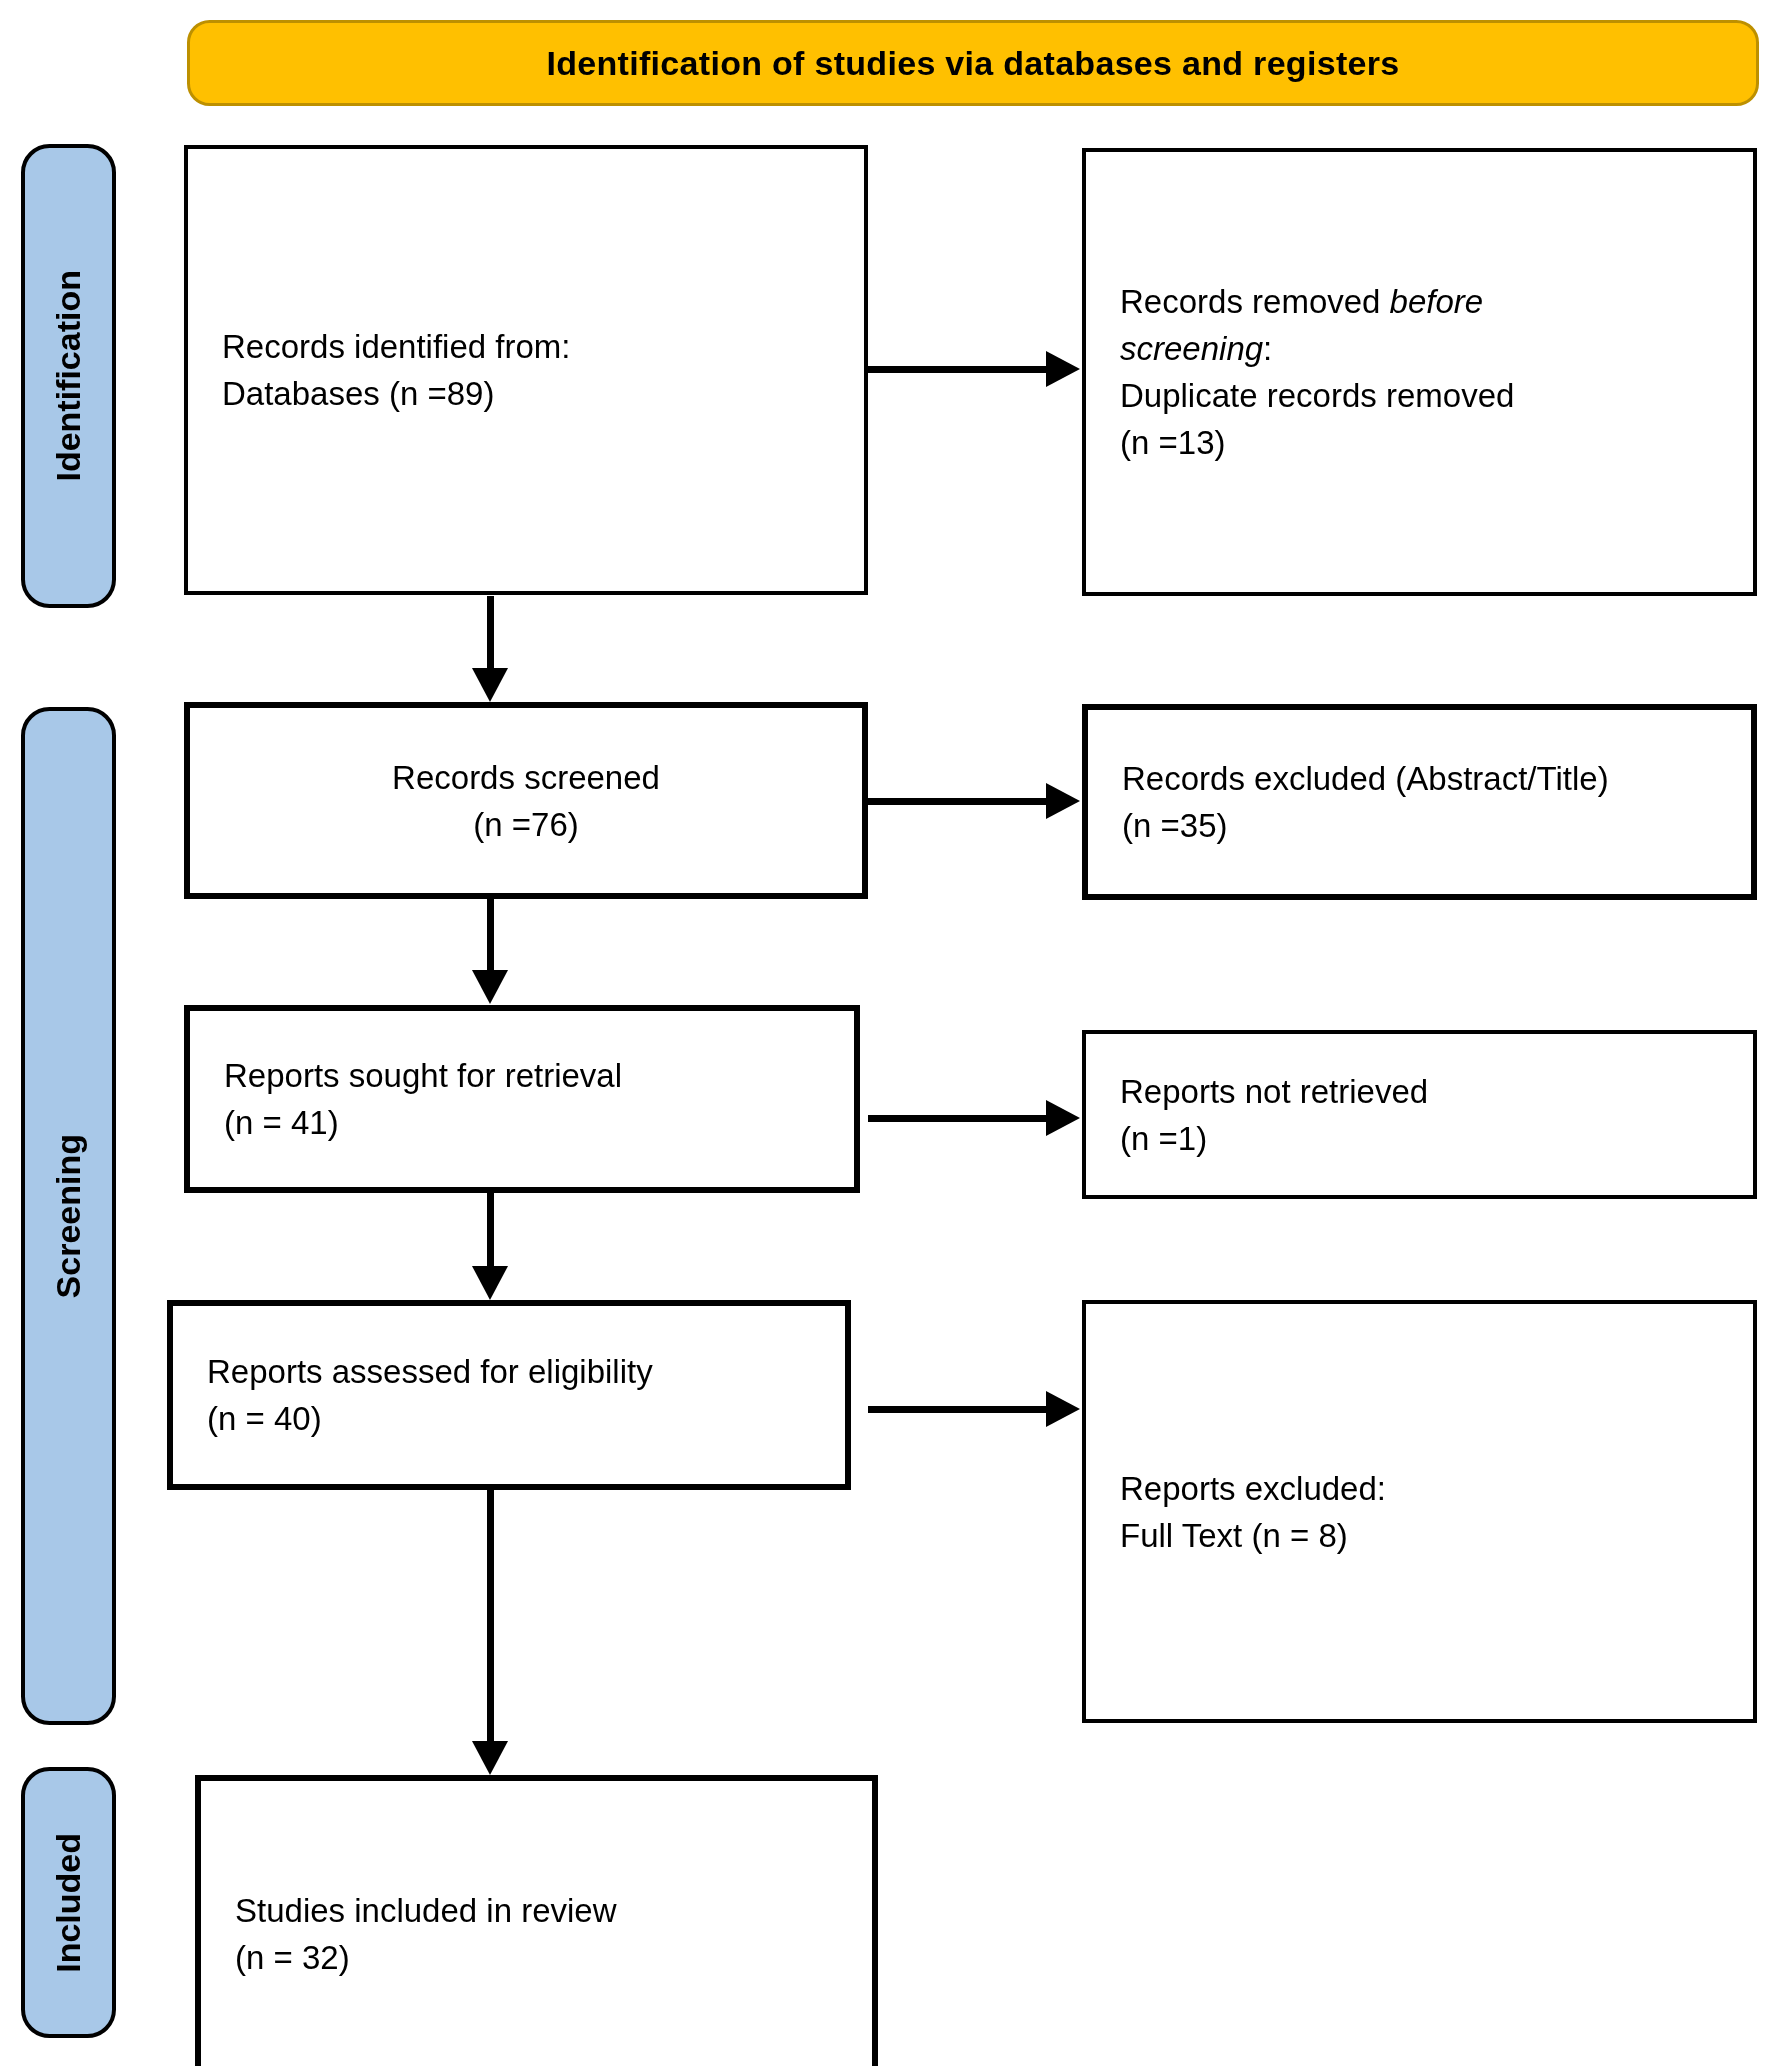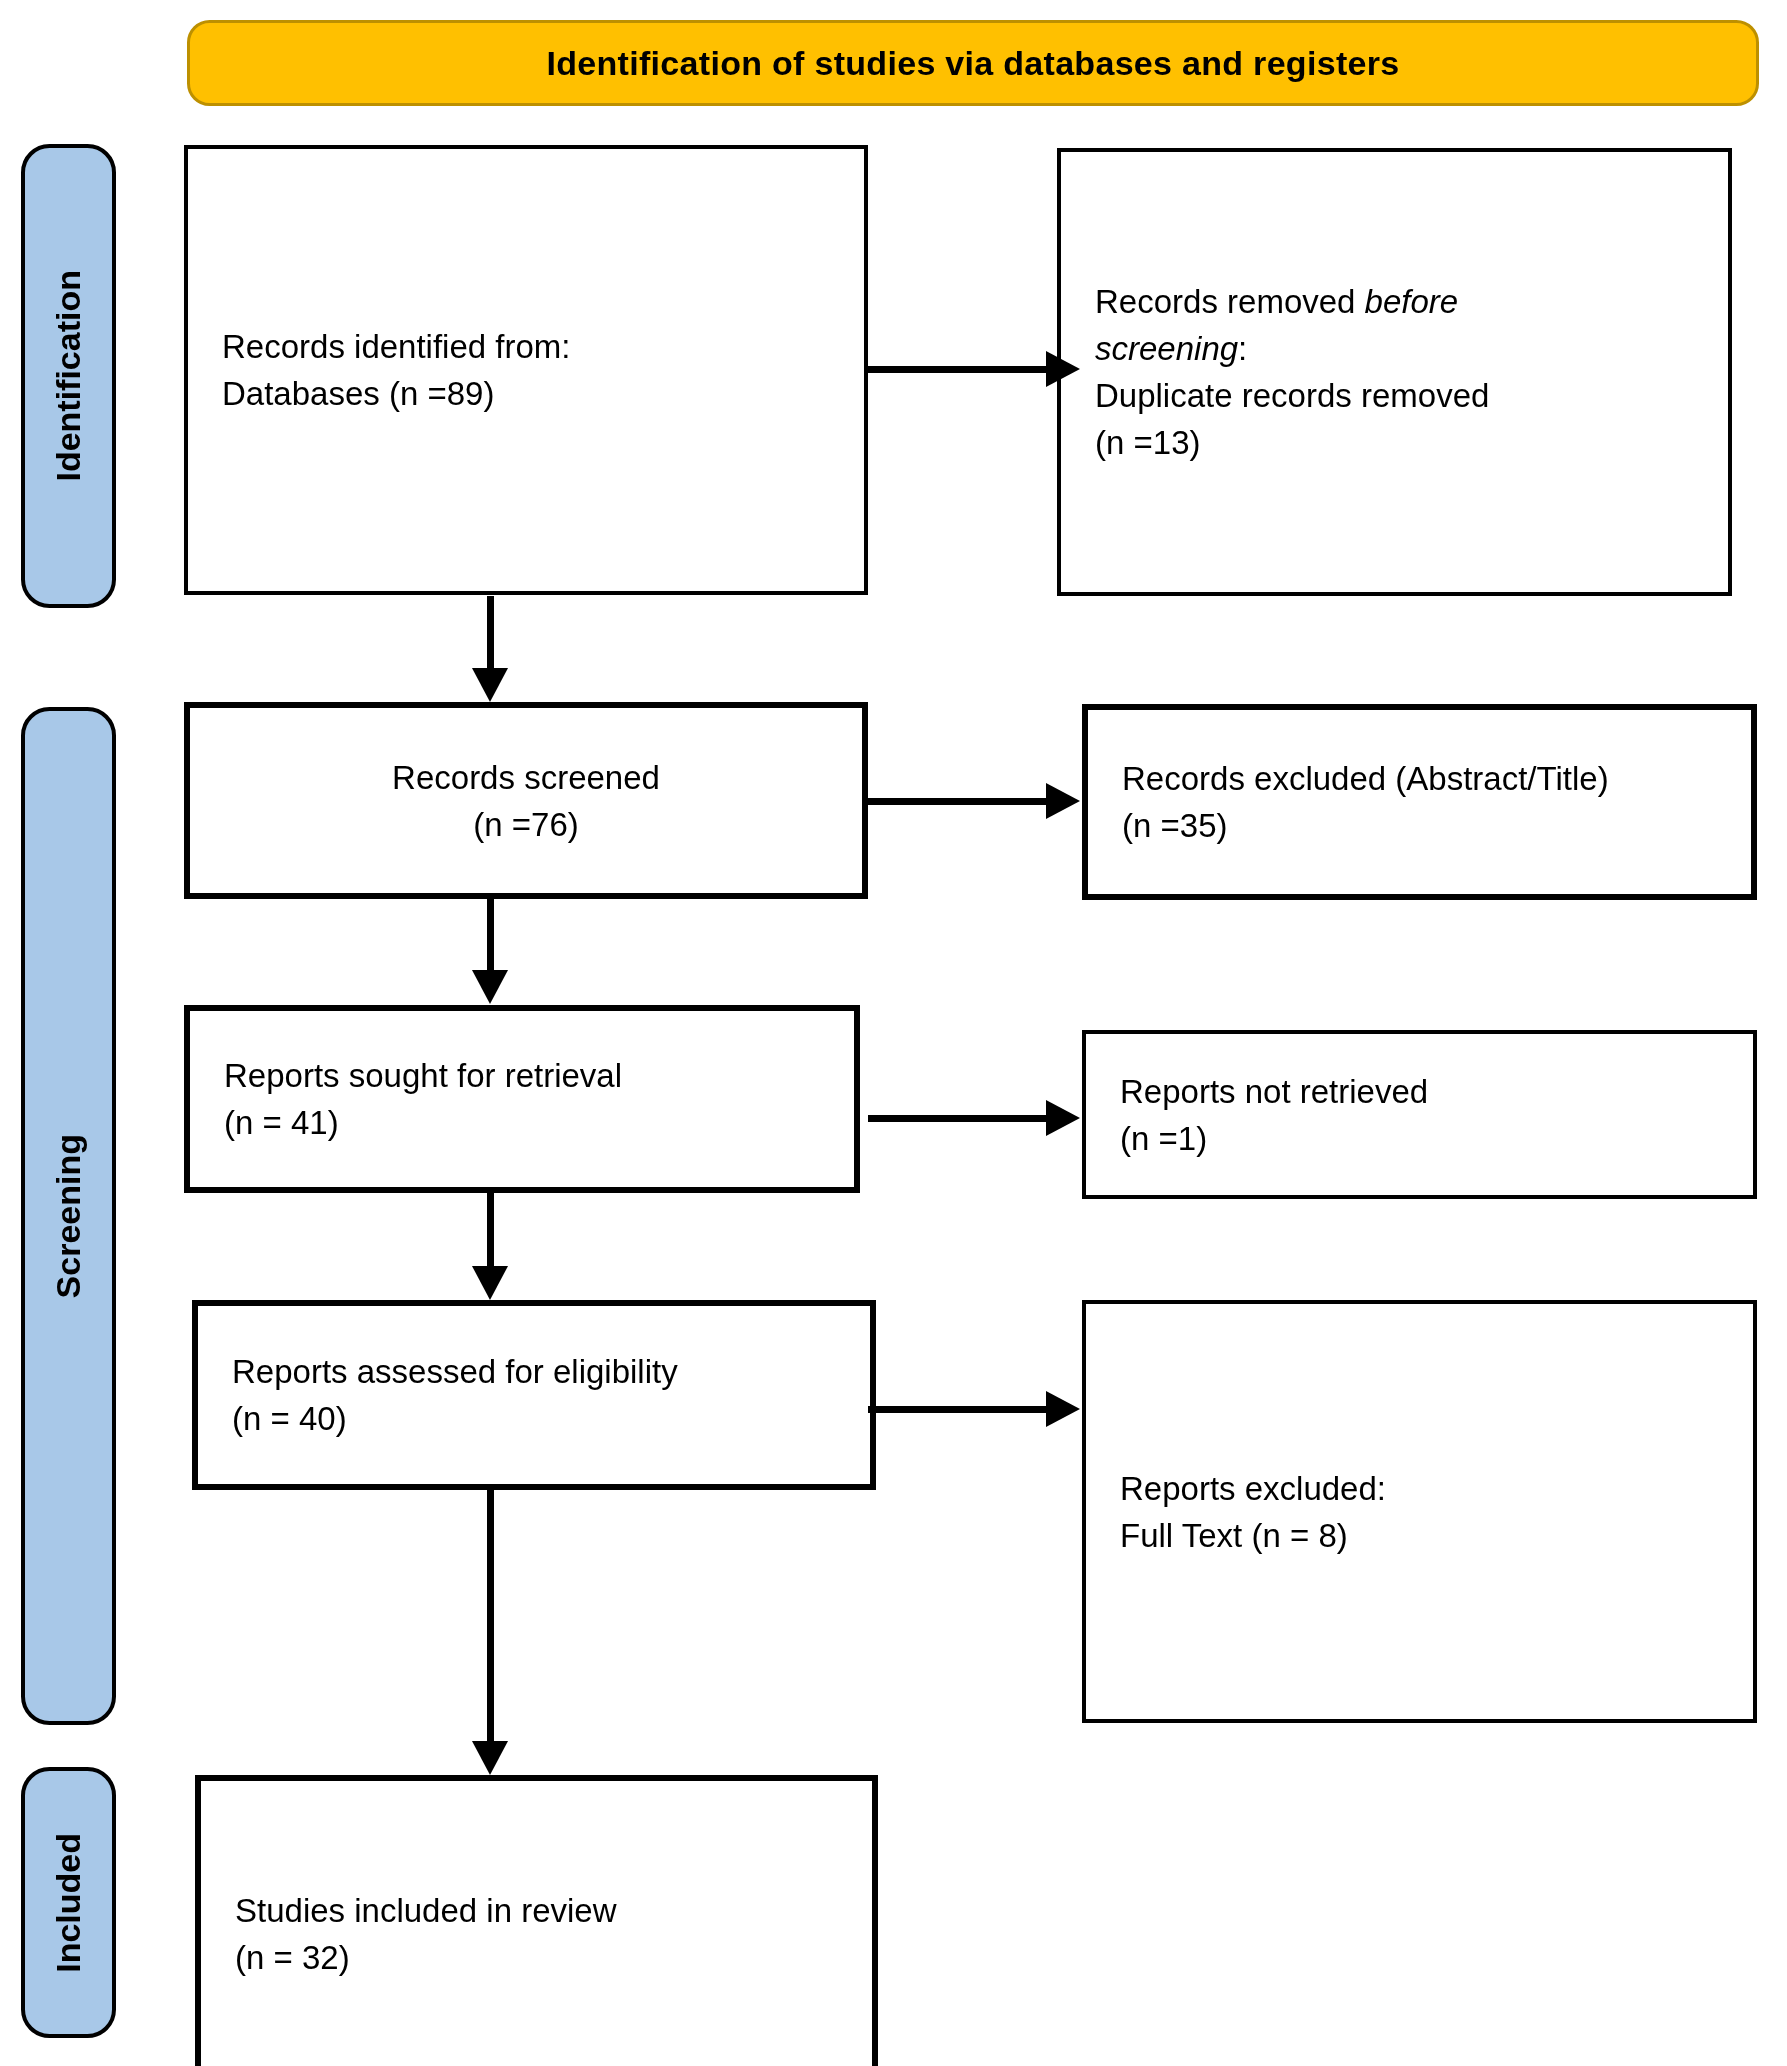--- a/index.html
+++ b/index.html
@@ -66,26 +66,26 @@
     justify-content: center;
     padding: 0 34px;
     width: 100%;
     box-sizing: border-box;
     font-size: 33px;
     line-height: 47px;
   }
   .indent { }
 
   .box-identified    { left: 184px;  top: 145px;  width: 684px; height: 450px; }
-  .box-removed       { left: 1057px; top: 148px;  width: 675px; height: 448px; }
+  .box-removed       { left: 1082px; top: 148px;  width: 675px; height: 448px; }
   .box-screened      { left: 184px;  top: 702px; width: 684px; height: 197px; text-align: center; }
   .box-excluded-t    { left: 1082px; top: 704px; width: 675px; height: 196px; }
   .box-sought        { left: 184px;  top: 1005px; width: 676px; height: 188px; }
   .box-not-retrieved { left: 1082px; top: 1030px; width: 675px; height: 169px; }
-  .box-assessed      { left: 192px;  top: 1300px; width: 684px; height: 190px; }
+  .box-assessed      { left: 167px;  top: 1300px; width: 684px; height: 190px; }
   .box-excluded-f    { left: 1082px; top: 1300px; width: 675px; height: 423px; }
   .box-included      { left: 195px;  top: 1775px; width: 683px; height: 317px; }
 
   .it { font-style: italic; }
 
   
   .arrow-h {
     position: absolute;
     height: 6.5px;
     background: var(--line, #000);

